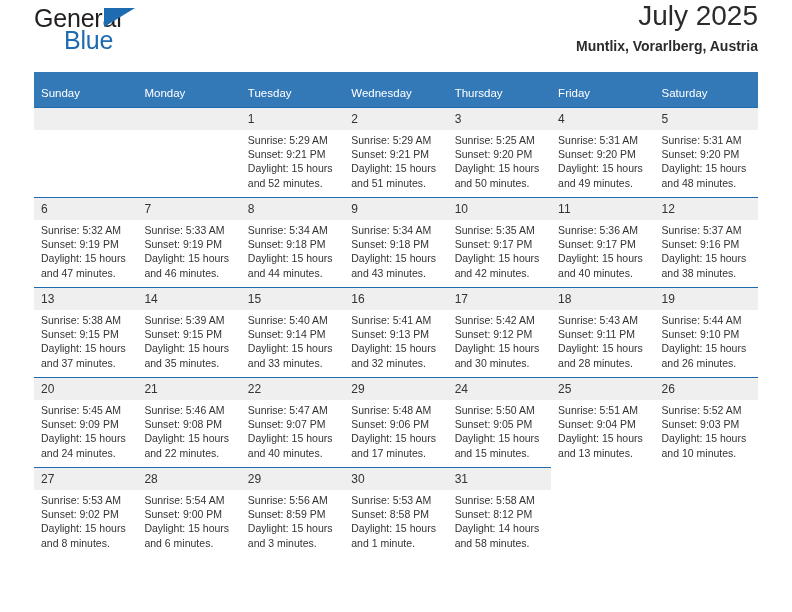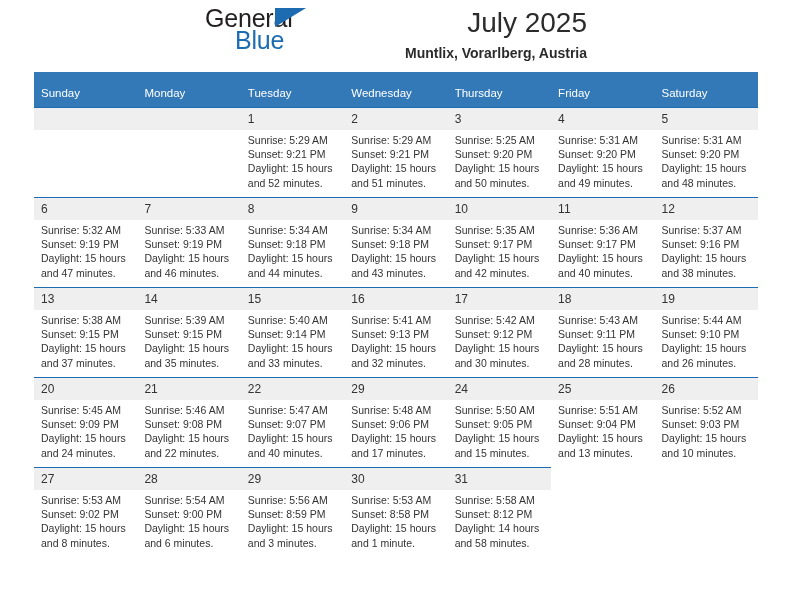--- a/index.html
+++ b/index.html
@@ -21,21 +21,21 @@
     box-sizing: border-box;
     padding: 0 34px;
   }
 
   
   .header {
     position: relative;
     height: 72px;
     display: flex;
     align-items: flex-start;
-    justify-content: center;
+    justify-content: space-between;
   }
   .brand {
     position: relative;
     margin-top: 6px;
     width: 200px;
     height: 56px;
   }
   .brand-general {
     position: absolute;
     left: 0;
@@ -58,21 +58,21 @@
     position: absolute;
     left: 30px;
     top: 22px;
     font-size: 25px;
     letter-spacing: -0.2px;
     color: #1d6bb0;
     line-height: 1;
   }
   .titles {
     text-align: right;
-    padding-top: 7px;
+    padding-top: 0;
   }
   .cal-title {
     font-size: 28px;
     font-weight: normal;
     color: #2b2b2b;
     line-height: 1.15;
     white-space: nowrap;
   }
   .cal-subtitle {
     margin-top: 6px;

